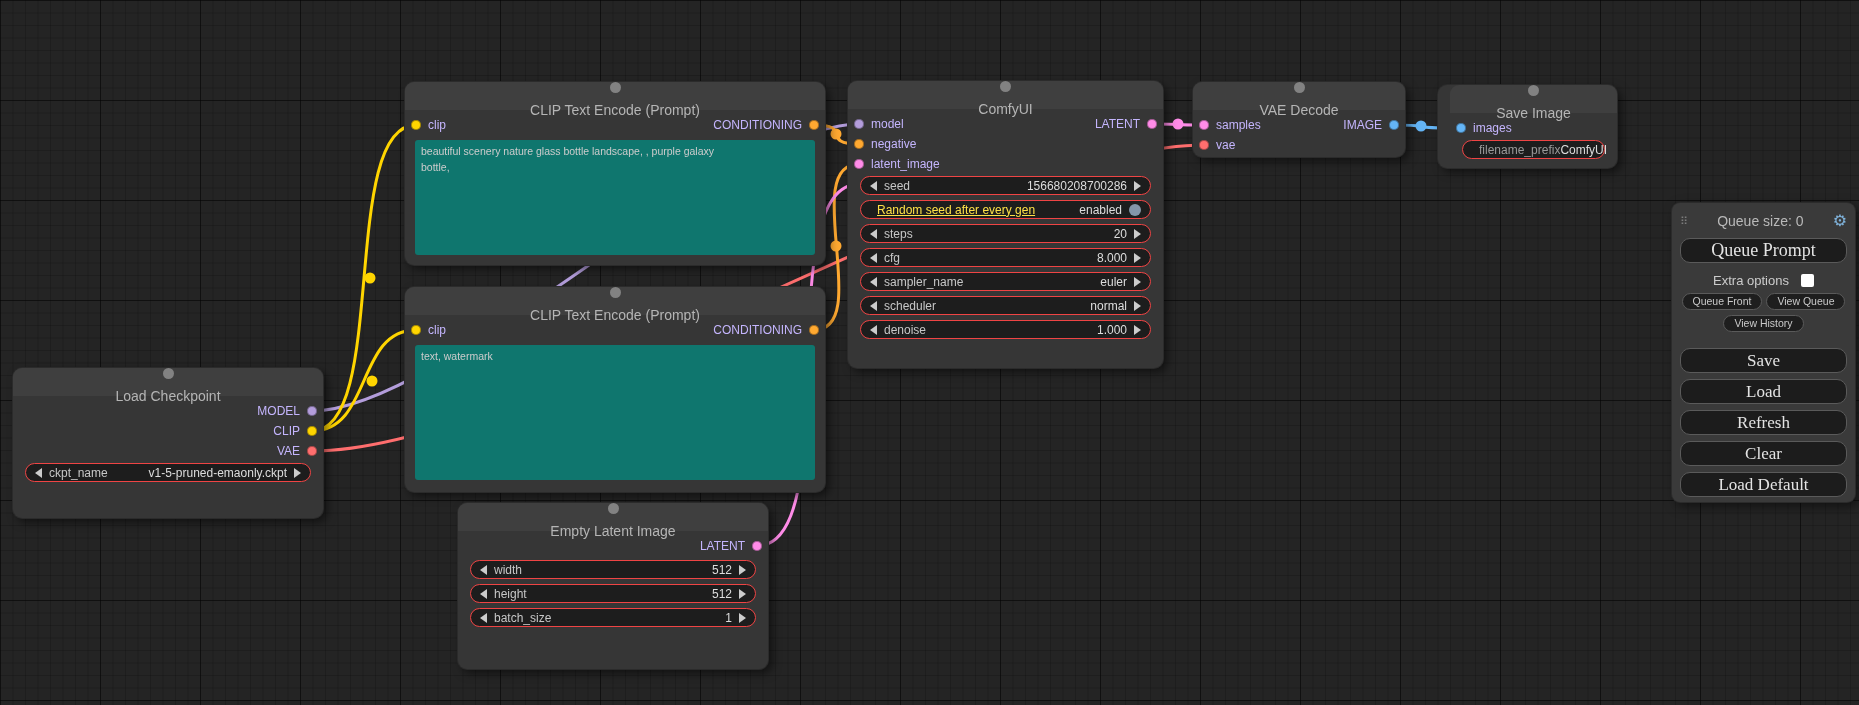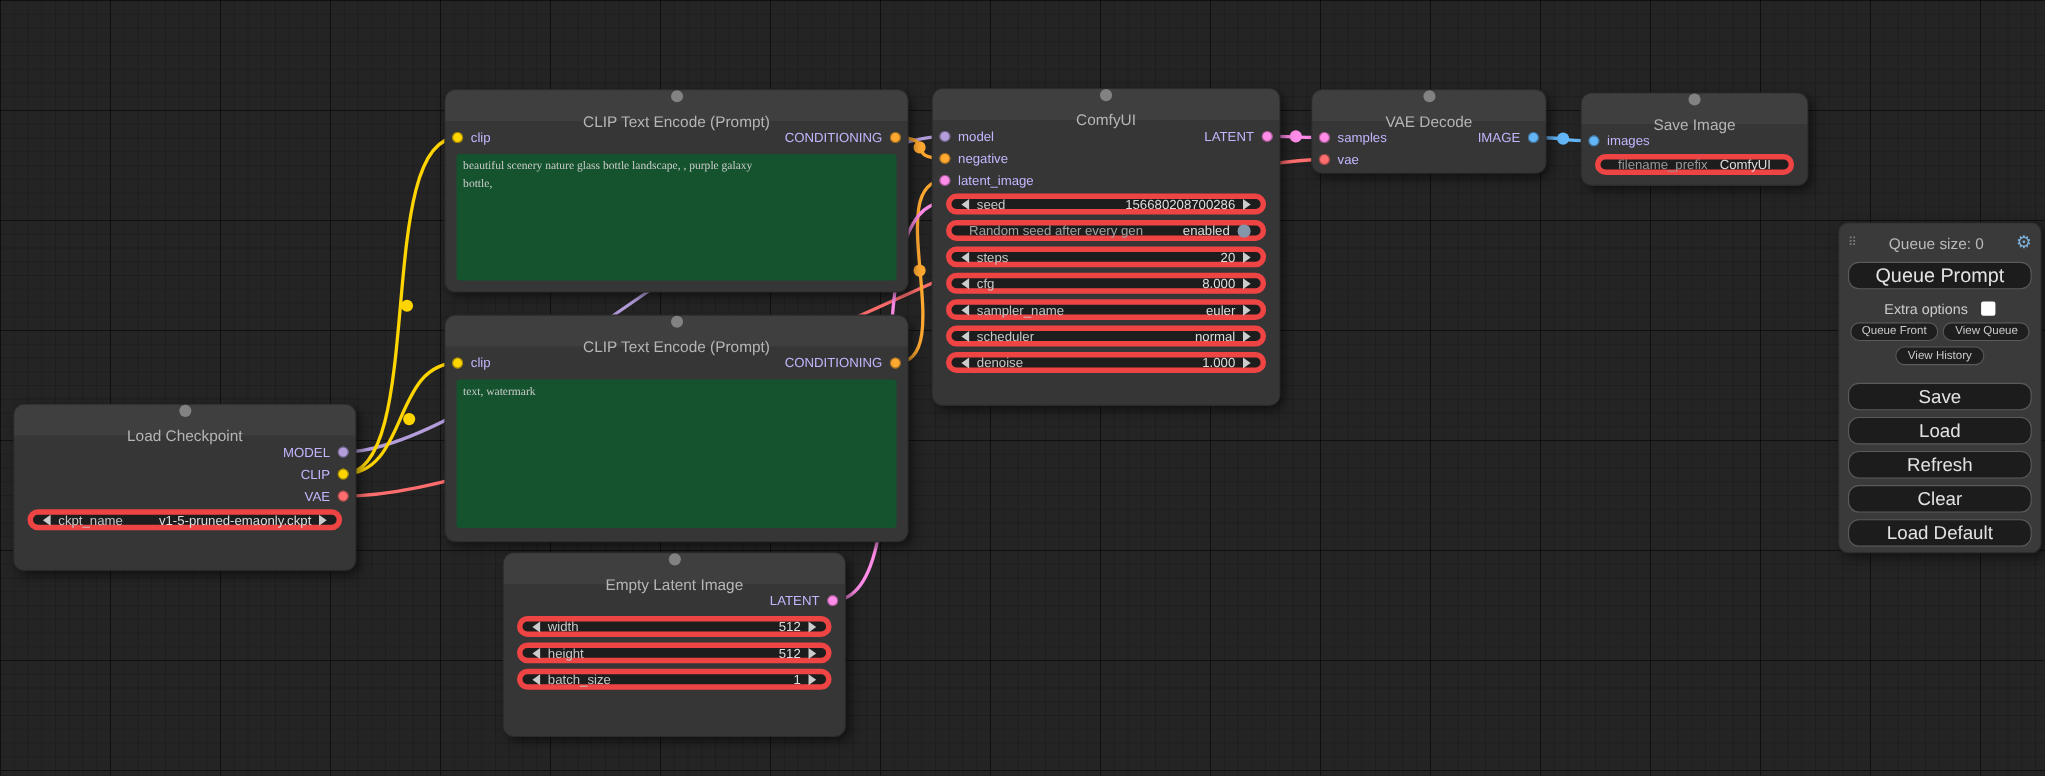--- a/index.html
+++ b/index.html
@@ -29,51 +29,51 @@
   }
   .title-dot { width:11px; height:11px; border-radius:50%; background:#828282; flex:0 0 auto; }
   .ports { padding-top:5px; }
   .port-row { display:flex; align-items:center; height:20px; padding:0 6px; }
   .port { display:flex; align-items:center; gap:7px; font-size:12px; color:#c4b5fd; }
   .port.out { margin-left:auto; }
   .pdot { width:10px; height:10px; border-radius:50%; box-shadow:inset 0 0 0 1px rgba(0,0,0,.35); flex:0 0 auto; }
 
   .widgets { padding:0 12px; }
   .widget {
-    height:19px; margin-bottom:5px; background:#1d1d1d; border:5px solid #ef4444;
+    height:19px; margin-bottom:5px; background:#1d1d1d; border:1px solid #ef4444;
     border-radius:10px; display:flex; align-items:center; padding:0 9px;
     font-size:12px; color:#c7c7c7;
   }
   .widget .wlabel { margin-left:7px; white-space:nowrap; }
   .widget .wvalue { margin-left:auto; margin-right:7px; color:#dddddd; white-space:nowrap; }
   .arr { width:0; height:0; flex:0 0 auto; }
   .arr.left  { border-top:5px solid transparent; border-bottom:5px solid transparent; border-right:7px solid #cccccc; }
   .arr.right { border-top:5px solid transparent; border-bottom:5px solid transparent; border-left:7px solid #cccccc; }
-  .widget.toggle .wlabel { color:#a3a3a3; margin-left:7px; }
+  .widget.toggle .wlabel { color:#fde047; margin-left:7px;text-decoration:underline; }
   .knob { width:12px; height:12px; border-radius:50%; flex:0 0 auto; }
 
   .prompt-box {
-    margin:5px 10px 0 10px; background:#14532d; border-radius:3px;
-    color:#cccccc; font-family:Liberation Serif, serif; font-size:10.5px;
+    margin:5px 10px 0 10px; background:#0f766e; border-radius:3px;
+    color:#cccccc; font-family:Liberation Sans, sans-serif; font-size:10.5px;
     line-height:1.5; padding:4px 6px; white-space:pre-wrap; overflow:hidden;
   }
 
   
   #menu {
     position:absolute; left:1672px; top:203px; width:183px; height:299px; z-index:3;
     background:#3a3a3a; border-radius:8px; box-shadow:0 0 0 1px #2b2b2b, 4px 4px 12px rgba(0,0,0,.55);
     padding:9px 8px 0 8px;
   }
   .menu-head { display:flex; align-items:center; height:18px; margin-bottom:8px; }
   .drag-handle { color:#7c7c7c; font-size:11px; line-height:1; }
   .queue-size { flex:1; text-align:center; color:#b9b9b9; font-size:14px; }
   .gear { font-size:16px; line-height:1; }
   .mbtn {
     width:167px; height:25px; background:#1c1c1c; border:1px solid #5a5a5a; border-radius:10px;
-    color:#e3e3e3; font-size:17px; font-family:Liberation Sans, sans-serif;
+    color:#e3e3e3; font-size:17px; font-family:Liberation Serif, serif;
     display:block; margin:0 auto 6px auto; text-align:center; line-height:23px; cursor:pointer;
   }
   .mbtn.primary { font-size:18px; margin-bottom:10px; }
   .extra-row { display:flex; align-items:center; justify-content:center; gap:12px; height:15px; margin-bottom:5px; }
   .extra-label { color:#cccccc; font-size:13px; }
   .checkbox { width:13px; height:13px; background:#ffffff; border-radius:2px; }
   .small-row { display:flex; justify-content:center; gap:4px; margin-bottom:5px; }
   .sbtn {
     height:17px; background:#1e1e1e; border:1px solid #5a5a5a; border-radius:9px;
     color:#c9c9c9; font-size:10.5px; padding:0 10px; line-height:15px; text-align:center; cursor:pointer;
@@ -306,21 +306,21 @@
       </div>
       <div class="port-row">
         <div class="port">
           <span class="pdot" style="background: rgb(255, 110, 110);"></span>
           <span>vae</span>
         </div>
       </div>
     </div>
   </div>
 
-  <div class="node" style="left:1438px;top:85px;width:205px;height:83px;">
+  <div class="node" style="left:1438px;top:85px;width:179px;height:83px;padding-left:12px;">
     <div class="node-title">
       <span class="title-dot"></span>
       <span>Save Image</span>
     </div>
     <div class="ports">
       <div class="port-row">
         <div class="port">
           <span class="pdot" style="background: rgb(100, 181, 246);"></span>
           <span>images</span>
         </div>

